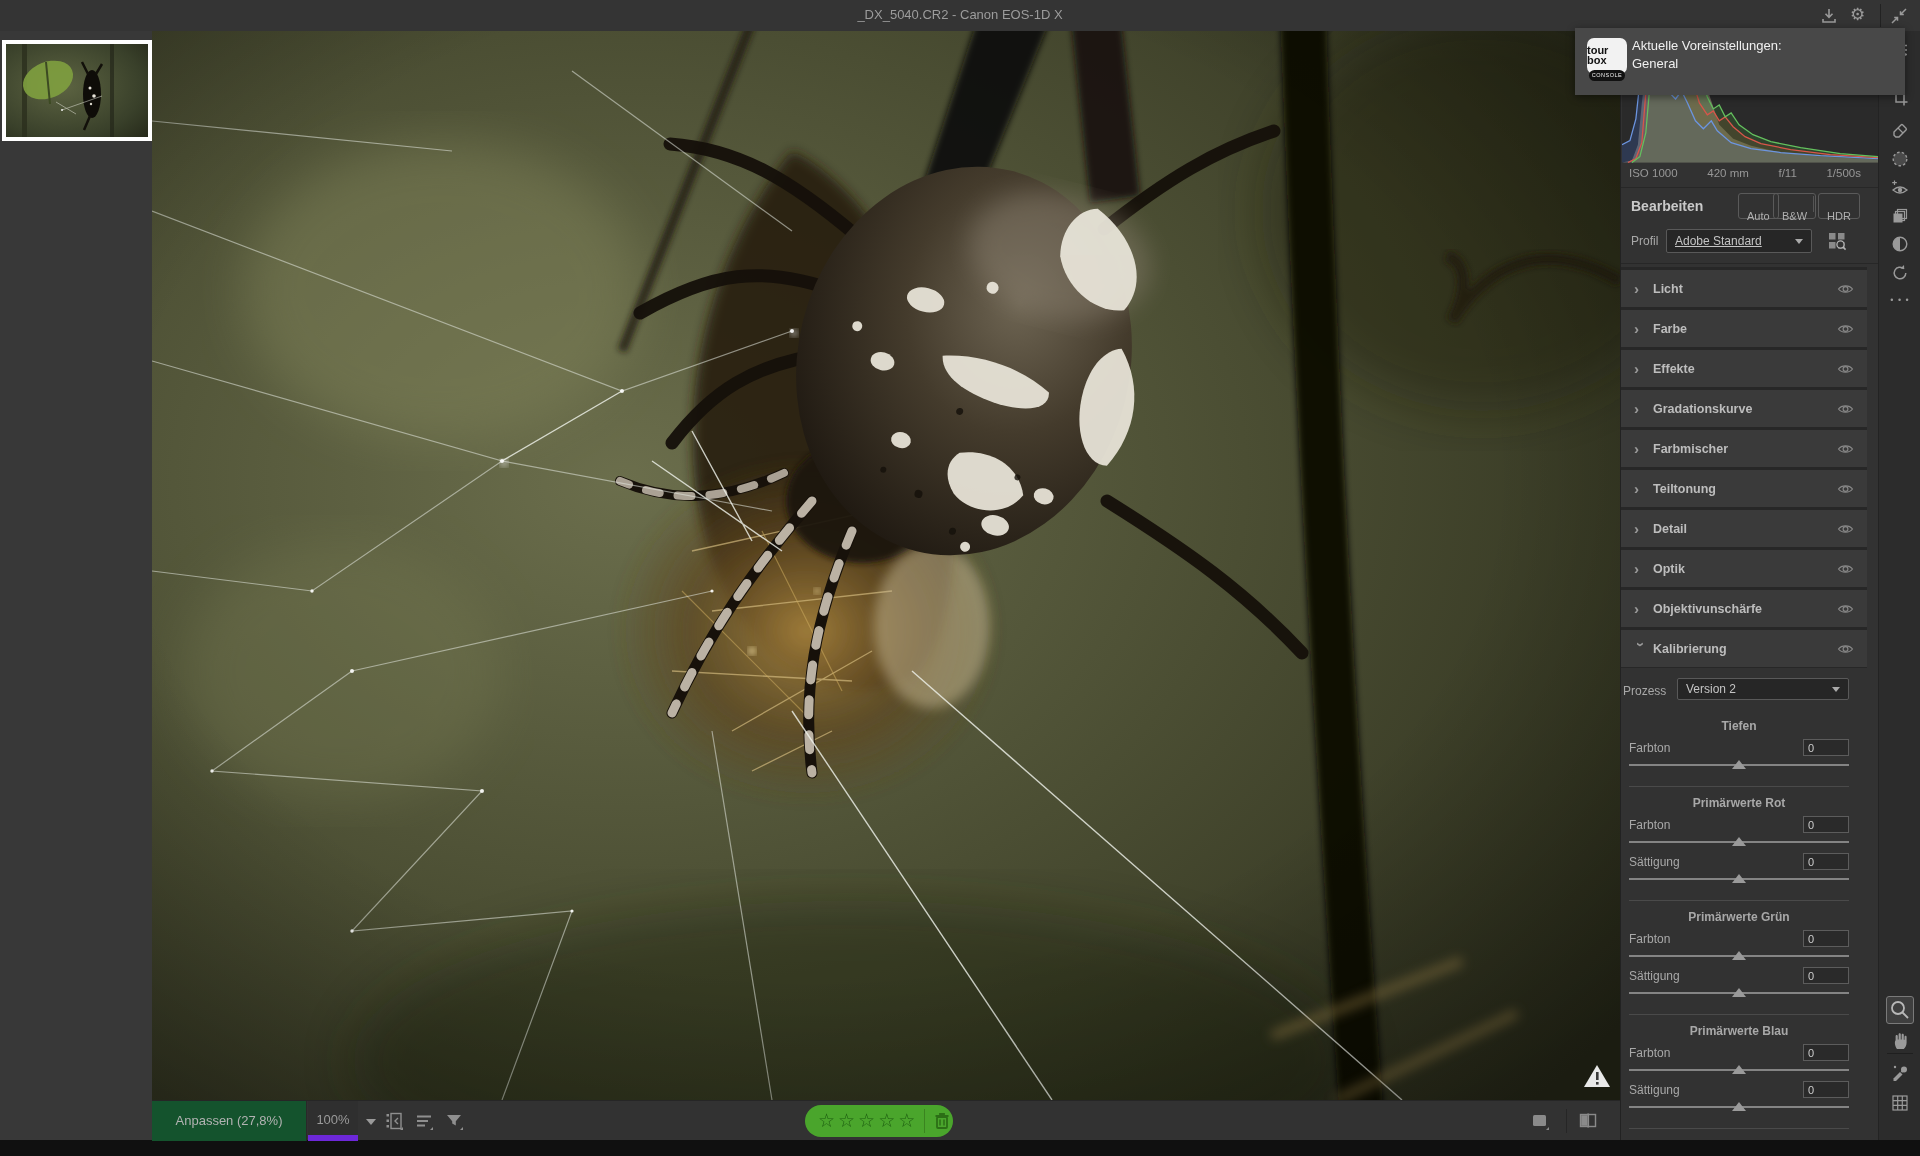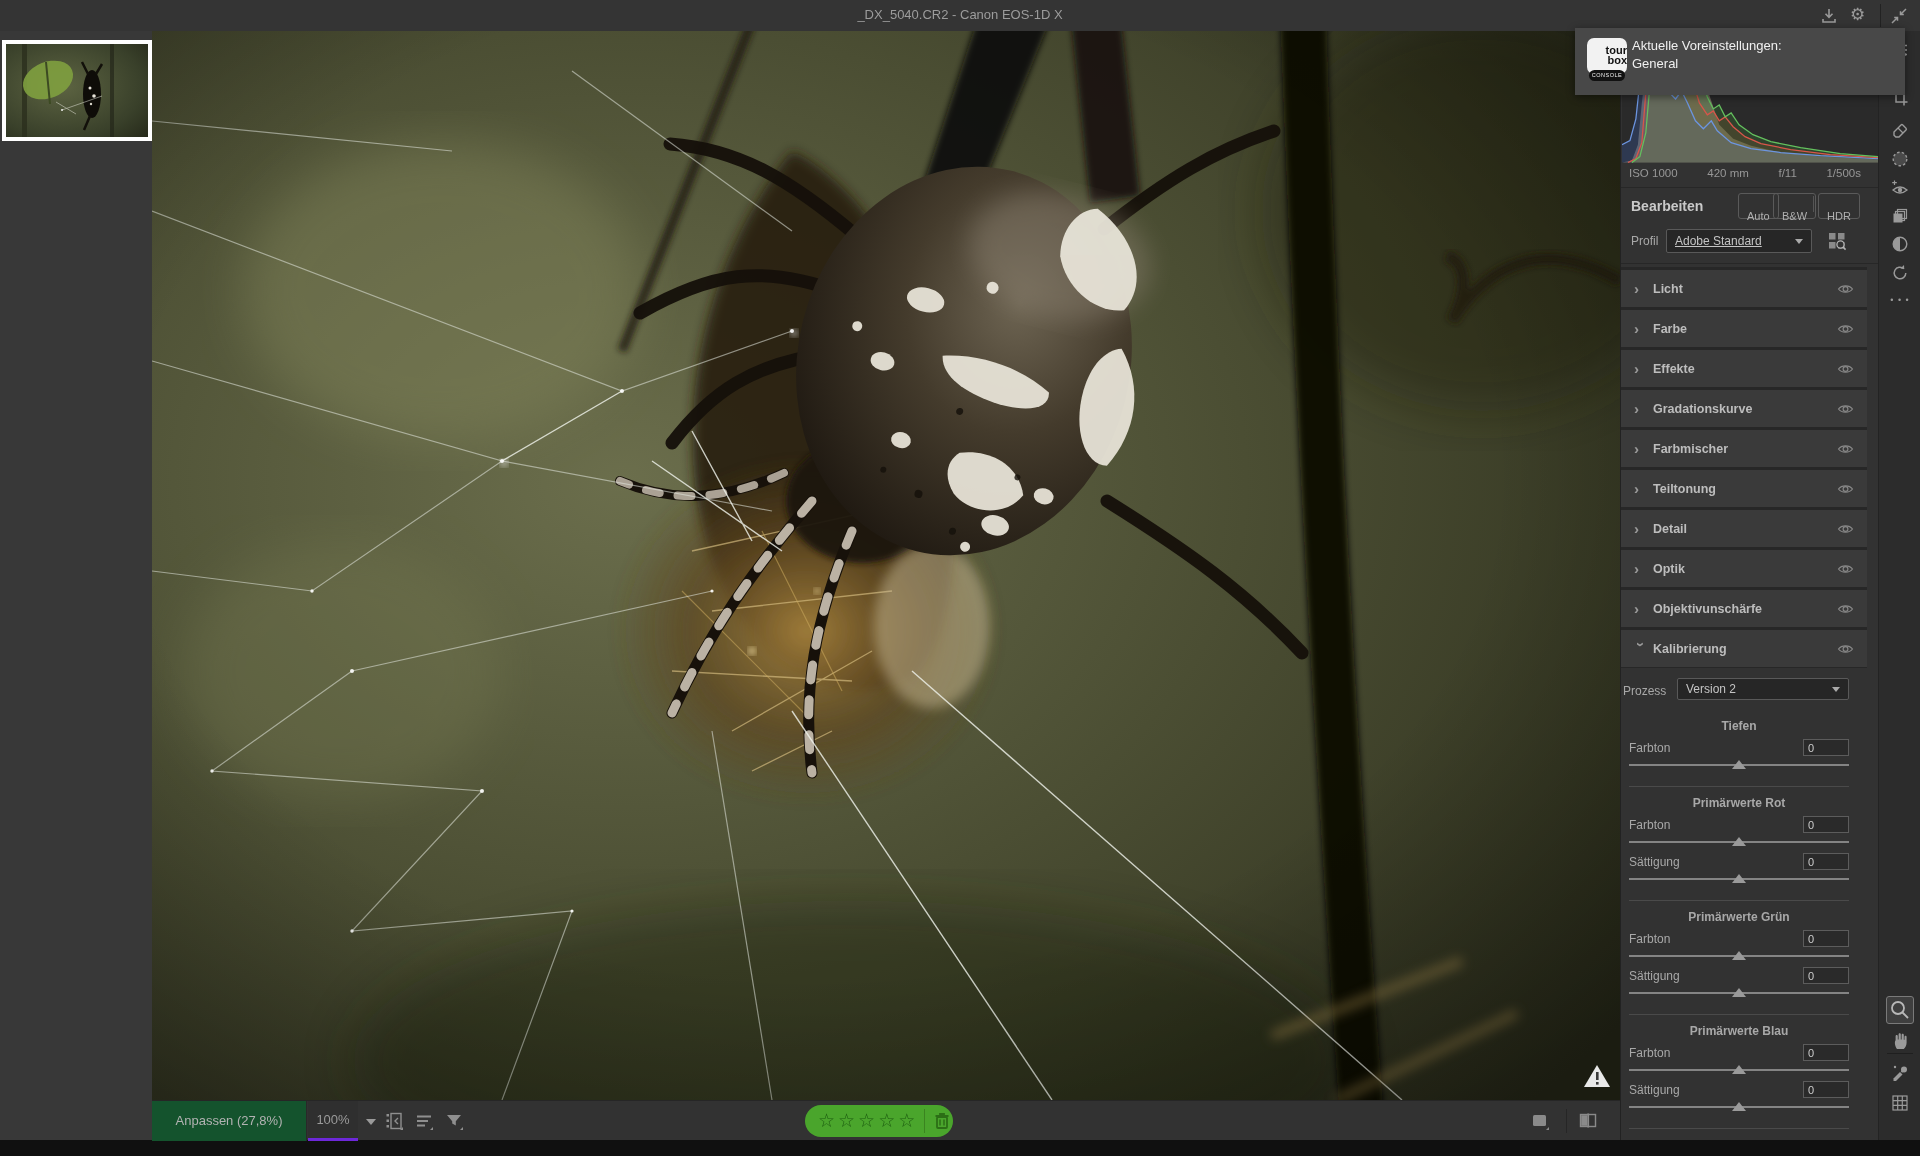--- a/index.html
+++ b/index.html
@@ -18,21 +18,21 @@
   .thumb svg { display:block; width:142px; height:93px; }
 
   
   .stage { position:absolute; left:152px; top:31px; width:1468px; height:1069px; background:#3c3f28; overflow:hidden; }
   .stage svg { display:block; }
   .warn { position:absolute; left:1431px; top:1033px; }
 
   
   .stagebar { position:absolute; left:152px; top:1100px; width:1468px; height:40px; background:#323232; border-top:1px solid #262626; z-index:5; }
   .fitbtn { position:absolute; left:0; top:0; width:155px; height:40px; background:#14532d; border-right:1px solid #292929; color:#b2b2b2; font-size:13px; text-align:center; line-height:40px; }
-  .zoombox { position:absolute; left:156px; top:0; width:50px; height:40px; background:#2f2f2f; color:#9a9a9a; font-size:13px; text-align:center; line-height:38px; border-bottom:3px solid #6d28d9; }
+  .zoombox { position:absolute; left:156px; top:0; width:50px; height:40px; background:#2f2f2f; color:#9a9a9a; font-size:13px; text-align:center; line-height:38px; border-bottom:6px solid #6d28d9; }
   .zoomchev { position:absolute; left:214px; top:18px; width:0; height:0; border-left:5px solid transparent; border-right:5px solid transparent; border-top:6px solid #9a9a9a; }
   .sb-ico { position:absolute; top:10px; width:20px; height:20px; }
   .ratepill { position:absolute; left:653px; top:4px; width:148px; height:32px; background:#4aa52c; border-radius:16px; display:flex; align-items:center; }
   .stars { display:flex; gap:3px; padding-left:13px; }
   .stars span { color:#1d5c10; font-size:19px; line-height:30px; }
   .pillsep { width:1px; height:24px; background:#3b8420; margin:0 8px 0 9px; }
 
   
   .panel { position:absolute; left:1620px; top:31px; width:258px; height:1109px; background:#323232; border-left:1px solid #222; }
   .histo { position:absolute; left:1px; top:2px; width:256px; height:130px; background:#2a2a2a; }
@@ -68,21 +68,21 @@
   .zoomtool { position:absolute; left:7px; top:965px; width:28px; height:28px; background:#3f3f3f; border:1px solid #7a7a7a; border-radius:3px; }
   .t-sep { position:absolute; left:8px; top:1022px; width:26px; height:1px; background:#1f1f1f; }
   .moretxt { position:absolute; left:0; width:42px; text-align:center; color:#9a9a9a; font-size:9px; letter-spacing:1px; }
 
   
   .bottomstrip { position:absolute; left:0; top:1140px; width:1920px; height:16px; background:#101010; }
 
   
   .tourbox { position:absolute; left:1575px; top:28px; width:330px; height:67px; background:#484848; box-shadow:0 2px 8px rgba(0,0,0,.45); z-index:60; }
   .tbadge { position:absolute; left:12px; top:10px; width:40px; height:46px; }
-  .tbadge .sq { position:absolute; left:0; top:0; width:40px; height:36px; background:#f2f2f2; border-radius:7px; color:#111; font-weight:bold; font-size:11px; line-height:10px; text-align:right; padding-top:7px; }
+  .tbadge .sq { position:absolute; left:0; top:0; width:40px; height:36px; background:#f2f2f2; border-radius:7px; color:#111; font-weight:bold; font-size:11px; line-height:10px; text-align:left; padding-top:7px; }
   .tbadge .pill { position:absolute; left:2px; top:32px; width:36px; height:11px; background:#111; border-radius:6px; color:#eee; font-size:5.5px; text-align:center; line-height:11px; letter-spacing:.5px; }
   .tourbox .l1 { position:absolute; left:57px; top:10px; font-size:13px; color:#f0f0f0; }
   .tourbox .l2 { position:absolute; left:57px; top:28px; font-size:13px; color:#f0f0f0; }
 </style>
 </head>
 <body>
 
 <div class="app">
 
   <div class="titlebar">

